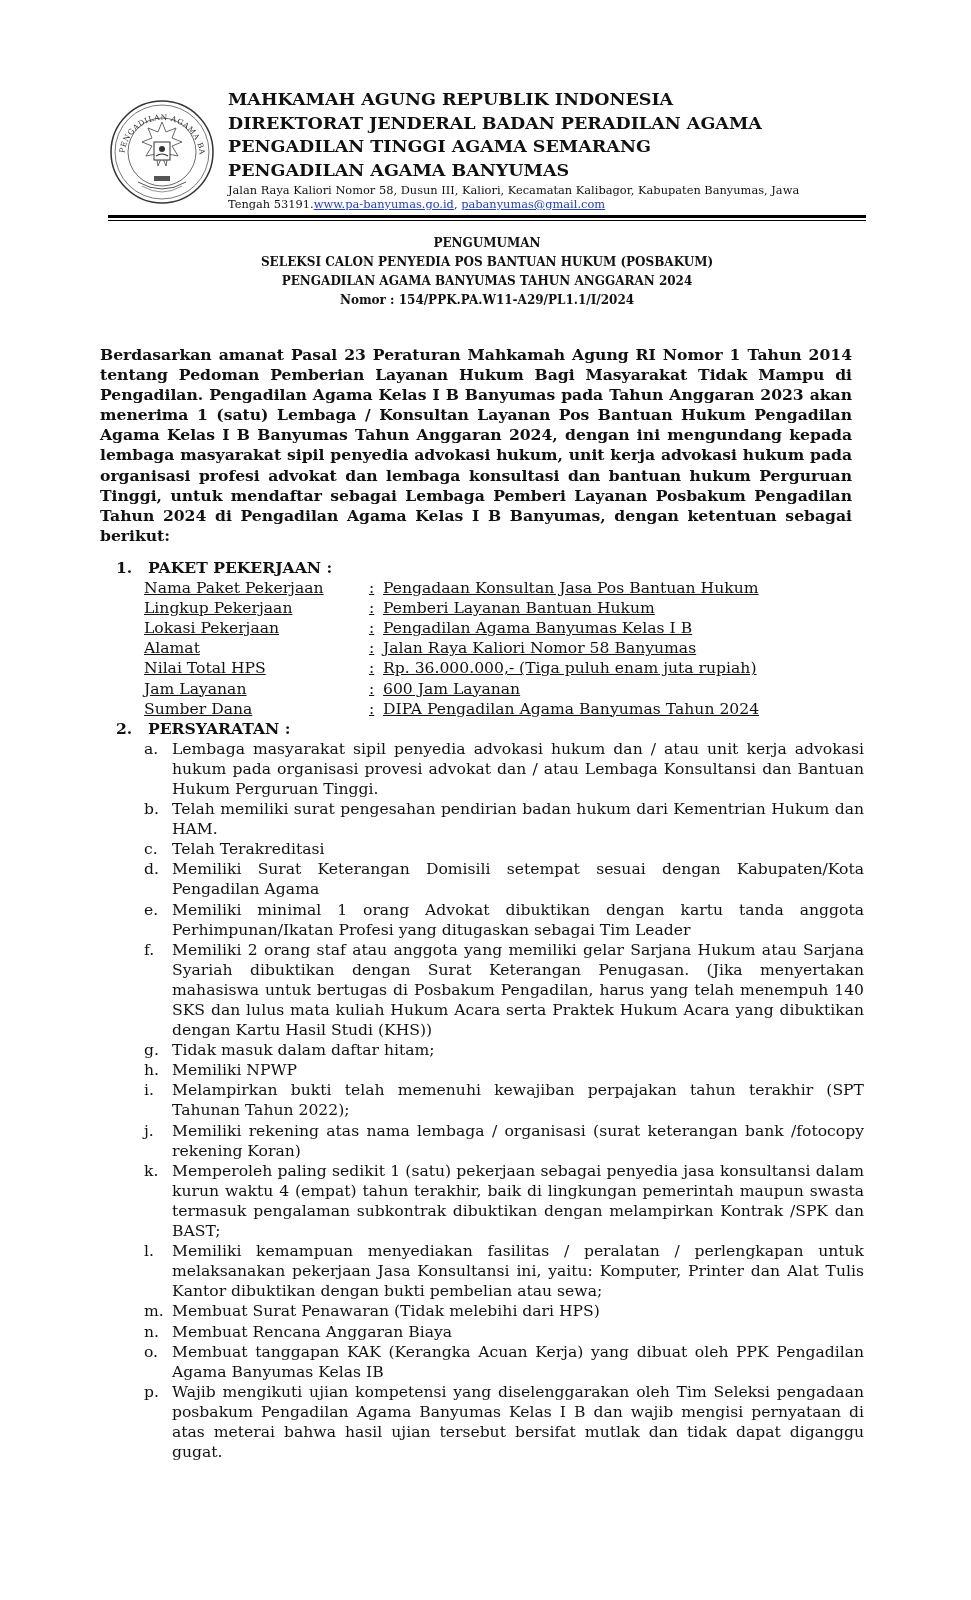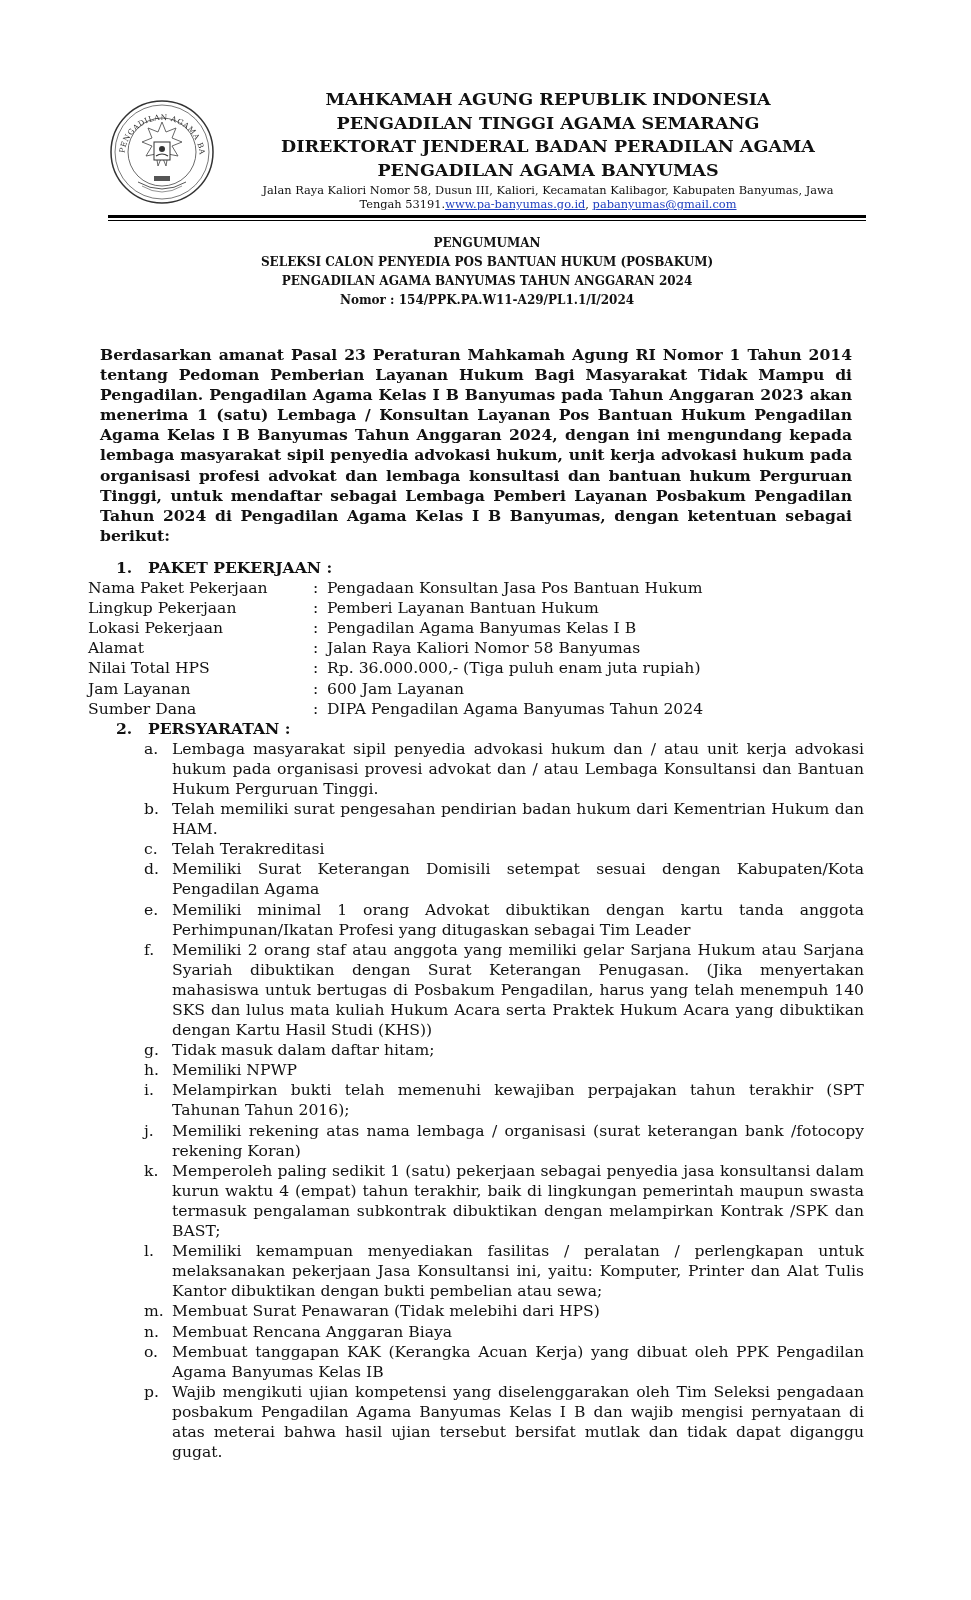--- a/index.html
+++ b/index.html
@@ -1,33 +1,33 @@
 <!DOCTYPE html>
 <html><head>
 <meta charset="utf-8">
 <style>
   html, body { margin: 0; padding: 0; background: #ffffff; }
   body { width: 971px; height: 1600px; position: relative; overflow: hidden;
          font-family: "DejaVu Serif", "Liberation Serif", serif; color: #111; }
   .page { position: absolute; left: 0; top: 0; width: 971px; height: 1600px; }
   .letterhead { position: absolute; left: 108px; top: 88px; width: 758px; height: 130px; }
   .logo { position: absolute; left: 0; top: 10px; width: 108px; height: 108px; }
-  .lh-text { position: absolute; left: 120px; top: 0; width: 640px; text-align: center; }
+  .lh-text { position: absolute; left: 120px; top: 0; width: 640px; text-align: left; }
   .lh-line { font-weight: bold; font-size: 17.5px; line-height: 23.5px; white-space: nowrap; }
   .lh-addr { font-size: 11.4px; line-height: 14px; margin-top: 1px; font-family: "DejaVu Serif", serif; }
   .lh-addr a { color: #1f3fbf; text-decoration: underline; margin-top: 39px; }
   .rule { position: absolute; left: 108px; top: 215px; width: 758px; height: 0; border-top: 3px solid #000; }
   .rule2 { position: absolute; left: 108px; top: 220px; width: 758px; height: 0; border-top: 1px solid #000; }
   .title-block { position: absolute; left: 108px; top: 234px; width: 758px; text-align: center; font-weight: bold; font-size: 12px; line-height: 19px; }
   .body { position: absolute; left: 88px; top: 333px; width: 776px; font-size: 15.6px; line-height: 20.1px; }
   .para { text-align: justify; margin: 12px; font-weight: bold; }
   .sec-head { font-weight: bold; margin-left: 28px; position: relative; }
   .sec-num { position: absolute; left: 0; }
   .sec-label { margin-left: 32px; }
-  .kv { display: grid; grid-template-columns: 225px 14px 1fr; }
+  .kv { margin-left: 56px; display: grid; grid-template-columns: 225px 14px 1fr; text-decoration: underline; }
   .kv .k, .kv .c, .kv .v { white-space: nowrap; }
   .list { margin-left: 56px; }
   .li { position: relative; padding-left: 28px; text-align: justify; }
   .li .lt { position: absolute; left: 0; top: 0; }
 </style>
 </head>
 <body>
 
 <div class="page">
 
@@ -47,22 +47,22 @@
         <path d="M34 88 Q54 100 74 88" stroke="#777" stroke-width="0.8" fill="none"></path>
         <rect x="46" y="78" width="16" height="5" fill="#555"></rect>
         <path id="ring" d="M16 60 A38 38 0 1 1 92 60" fill="none"></path>
         <text font-size="7.5" font-family="DejaVu Serif, serif" fill="#333" letter-spacing="0.6">
           <textPath href="#ring" startOffset="4%">PENGADILAN AGAMA BANYUMAS</textPath>
         </text>
       </svg>
     </div>
     <div class="lh-text">
       <div class="lh-line">MAHKAMAH AGUNG REPUBLIK INDONESIA</div>
+      <div class="lh-line">DIREKTORAT JENDERAL BADAN PERADILAN AGAMA</div>
       <div class="lh-line">PENGADILAN TINGGI AGAMA SEMARANG</div>
-      <div class="lh-line">DIREKTORAT JENDERAL BADAN PERADILAN AGAMA</div>
       <div class="lh-line">PENGADILAN AGAMA BANYUMAS</div>
       <div class="lh-addr">
         <div>Jalan Raya Kaliori Nomor 58, Dusun III, Kaliori, Kecamatan Kalibagor, Kabupaten Banyumas, Jawa</div>
         <div><span>Tengah 53191.</span><a>www.pa-banyumas.go.id</a><span>, </span><a>pabanyumas@gmail.com</a></div>
       </div>
     </div>
   </div>
   <div class="rule"></div>
   <div class="rule2"></div>
 
@@ -112,21 +112,21 @@
     </div>
     <div class="list">
       <div class="li"><span class="lt">a.</span><span>Lembaga masyarakat sipil penyedia advokasi hukum dan / atau unit kerja advokasi hukum pada organisasi provesi advokat dan / atau Lembaga Konsultansi dan Bantuan Hukum Perguruan Tinggi.</span></div>
       <div class="li"><span class="lt">b.</span><span>Telah memiliki surat pengesahan pendirian badan hukum dari Kementrian Hukum dan HAM.</span></div>
       <div class="li"><span class="lt">c.</span><span>Telah Terakreditasi</span></div>
       <div class="li"><span class="lt">d.</span><span>Memiliki Surat Keterangan Domisili setempat sesuai dengan Kabupaten/Kota Pengadilan Agama</span></div>
       <div class="li"><span class="lt">e.</span><span>Memiliki minimal 1 orang Advokat dibuktikan dengan kartu tanda anggota Perhimpunan/Ikatan Profesi yang ditugaskan sebagai Tim Leader</span></div>
       <div class="li"><span class="lt">f.</span><span>Memiliki 2 orang staf atau anggota yang memiliki gelar Sarjana Hukum atau Sarjana Syariah dibuktikan dengan Surat Keterangan Penugasan. (Jika menyertakan mahasiswa untuk bertugas di Posbakum Pengadilan, harus yang telah menempuh 140 SKS dan lulus mata kuliah Hukum Acara serta Praktek Hukum Acara yang dibuktikan dengan Kartu Hasil Studi (KHS))</span></div>
       <div class="li"><span class="lt">g.</span><span>Tidak masuk dalam daftar hitam;</span></div>
       <div class="li"><span class="lt">h.</span><span>Memiliki NPWP</span></div>
-      <div class="li"><span class="lt">i.</span><span>Melampirkan bukti telah memenuhi kewajiban perpajakan tahun terakhir (SPT Tahunan Tahun 2016);</span></div>
+      <div class="li"><span class="lt">i.</span><span>Melampirkan bukti telah memenuhi kewajiban perpajakan tahun terakhir (SPT Tahunan Tahun 2022);</span></div>
       <div class="li"><span class="lt">j.</span><span>Memiliki rekening atas nama lembaga / organisasi (surat keterangan bank /fotocopy rekening Koran)</span></div>
       <div class="li"><span class="lt">k.</span><span>Memperoleh paling sedikit 1 (satu) pekerjaan sebagai penyedia jasa konsultansi dalam kurun waktu 4 (empat) tahun terakhir, baik di lingkungan pemerintah maupun swasta termasuk pengalaman subkontrak dibuktikan dengan melampirkan Kontrak /SPK dan BAST;</span></div>
       <div class="li"><span class="lt">l.</span><span>Memiliki kemampuan menyediakan fasilitas / peralatan / perlengkapan untuk melaksanakan pekerjaan Jasa Konsultansi ini, yaitu: Komputer, Printer dan Alat Tulis Kantor dibuktikan dengan bukti pembelian atau sewa;</span></div>
       <div class="li"><span class="lt">m.</span><span>Membuat Surat Penawaran (Tidak melebihi dari HPS)</span></div>
       <div class="li"><span class="lt">n.</span><span>Membuat Rencana Anggaran Biaya</span></div>
       <div class="li"><span class="lt">o.</span><span>Membuat tanggapan KAK (Kerangka Acuan Kerja) yang dibuat oleh PPK Pengadilan Agama Banyumas Kelas IB</span></div>
       <div class="li"><span class="lt">p.</span><span>Wajib mengikuti ujian kompetensi yang diselenggarakan oleh Tim Seleksi pengadaan posbakum Pengadilan Agama Banyumas Kelas I B dan wajib mengisi pernyataan di atas meterai bahwa hasil ujian tersebut bersifat mutlak dan tidak dapat diganggu gugat.</span></div>
     </div>
   </div>
 </div>

